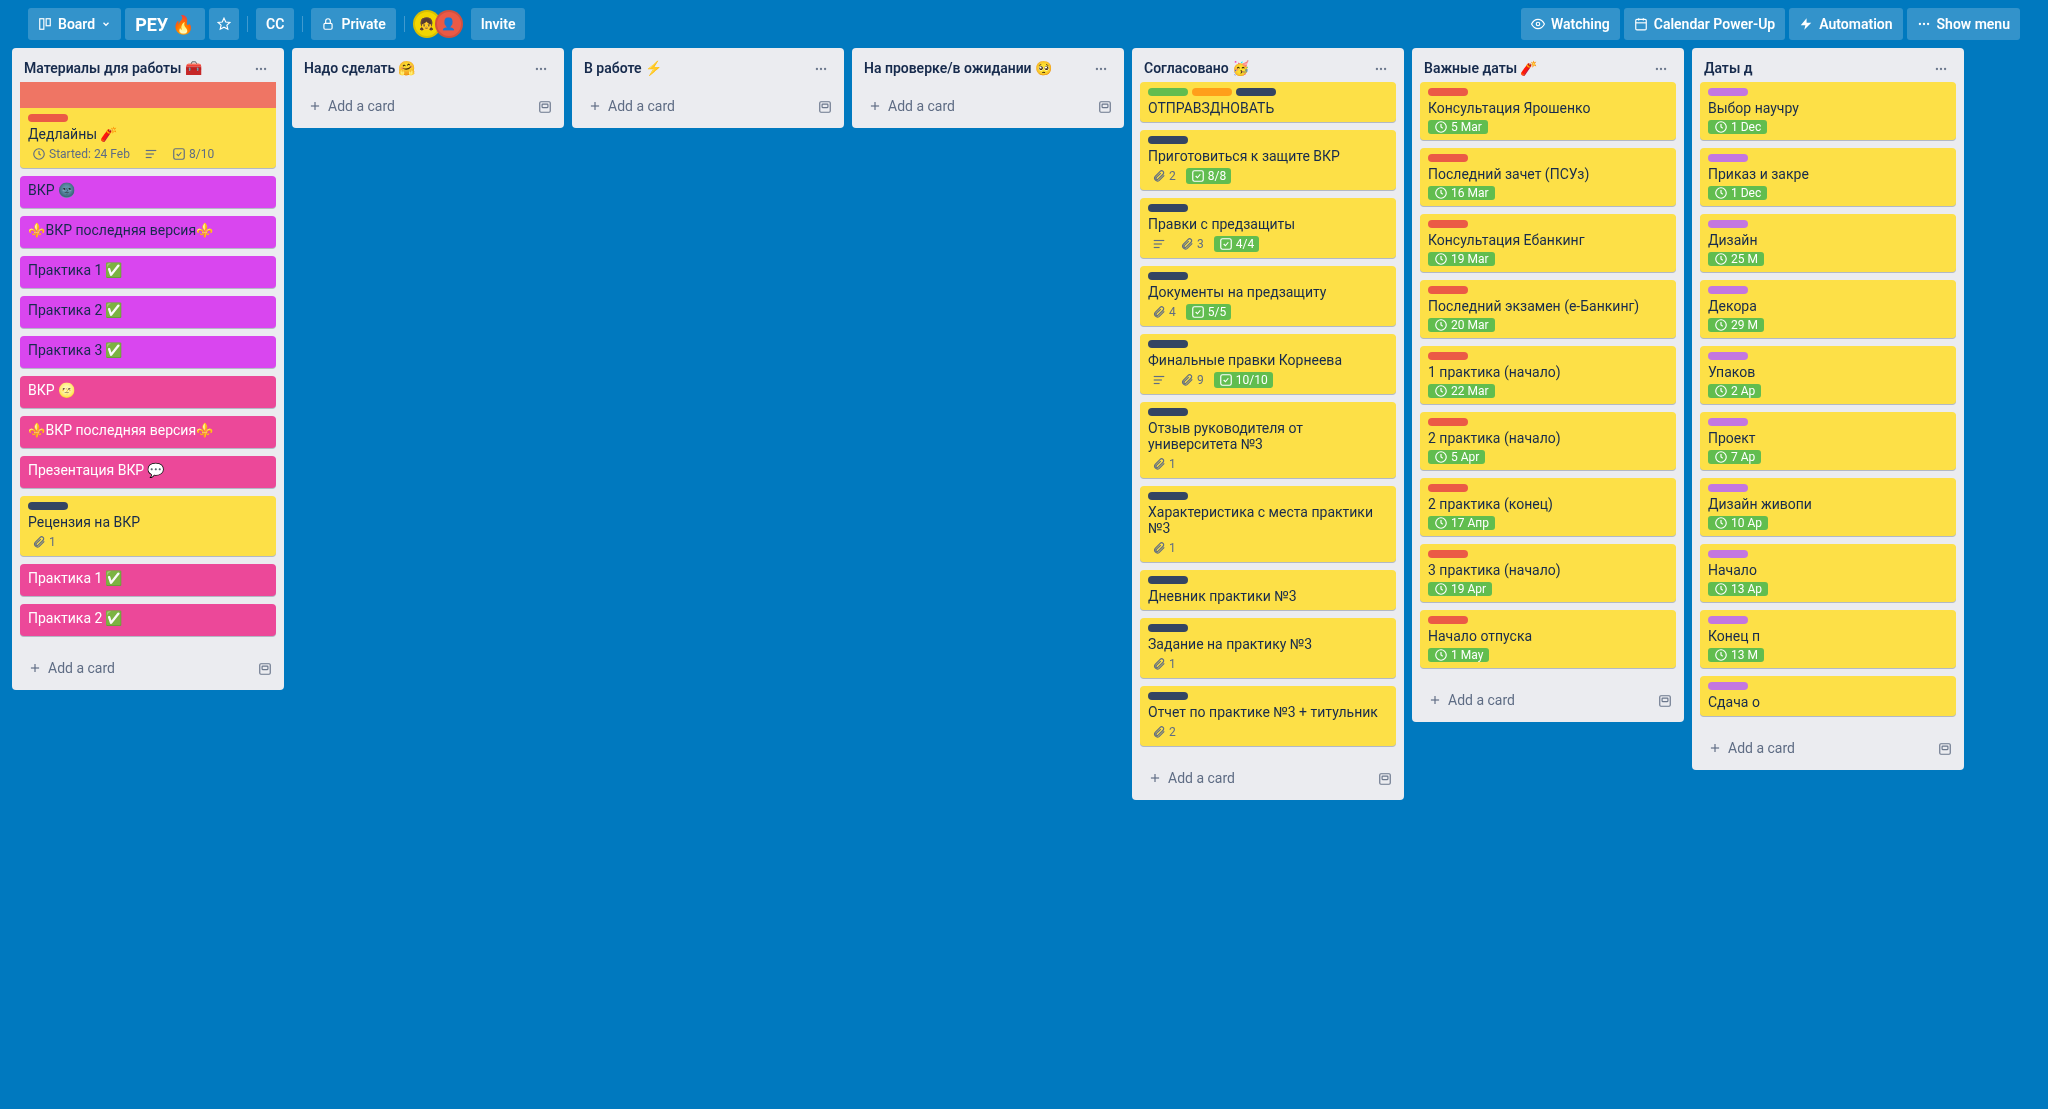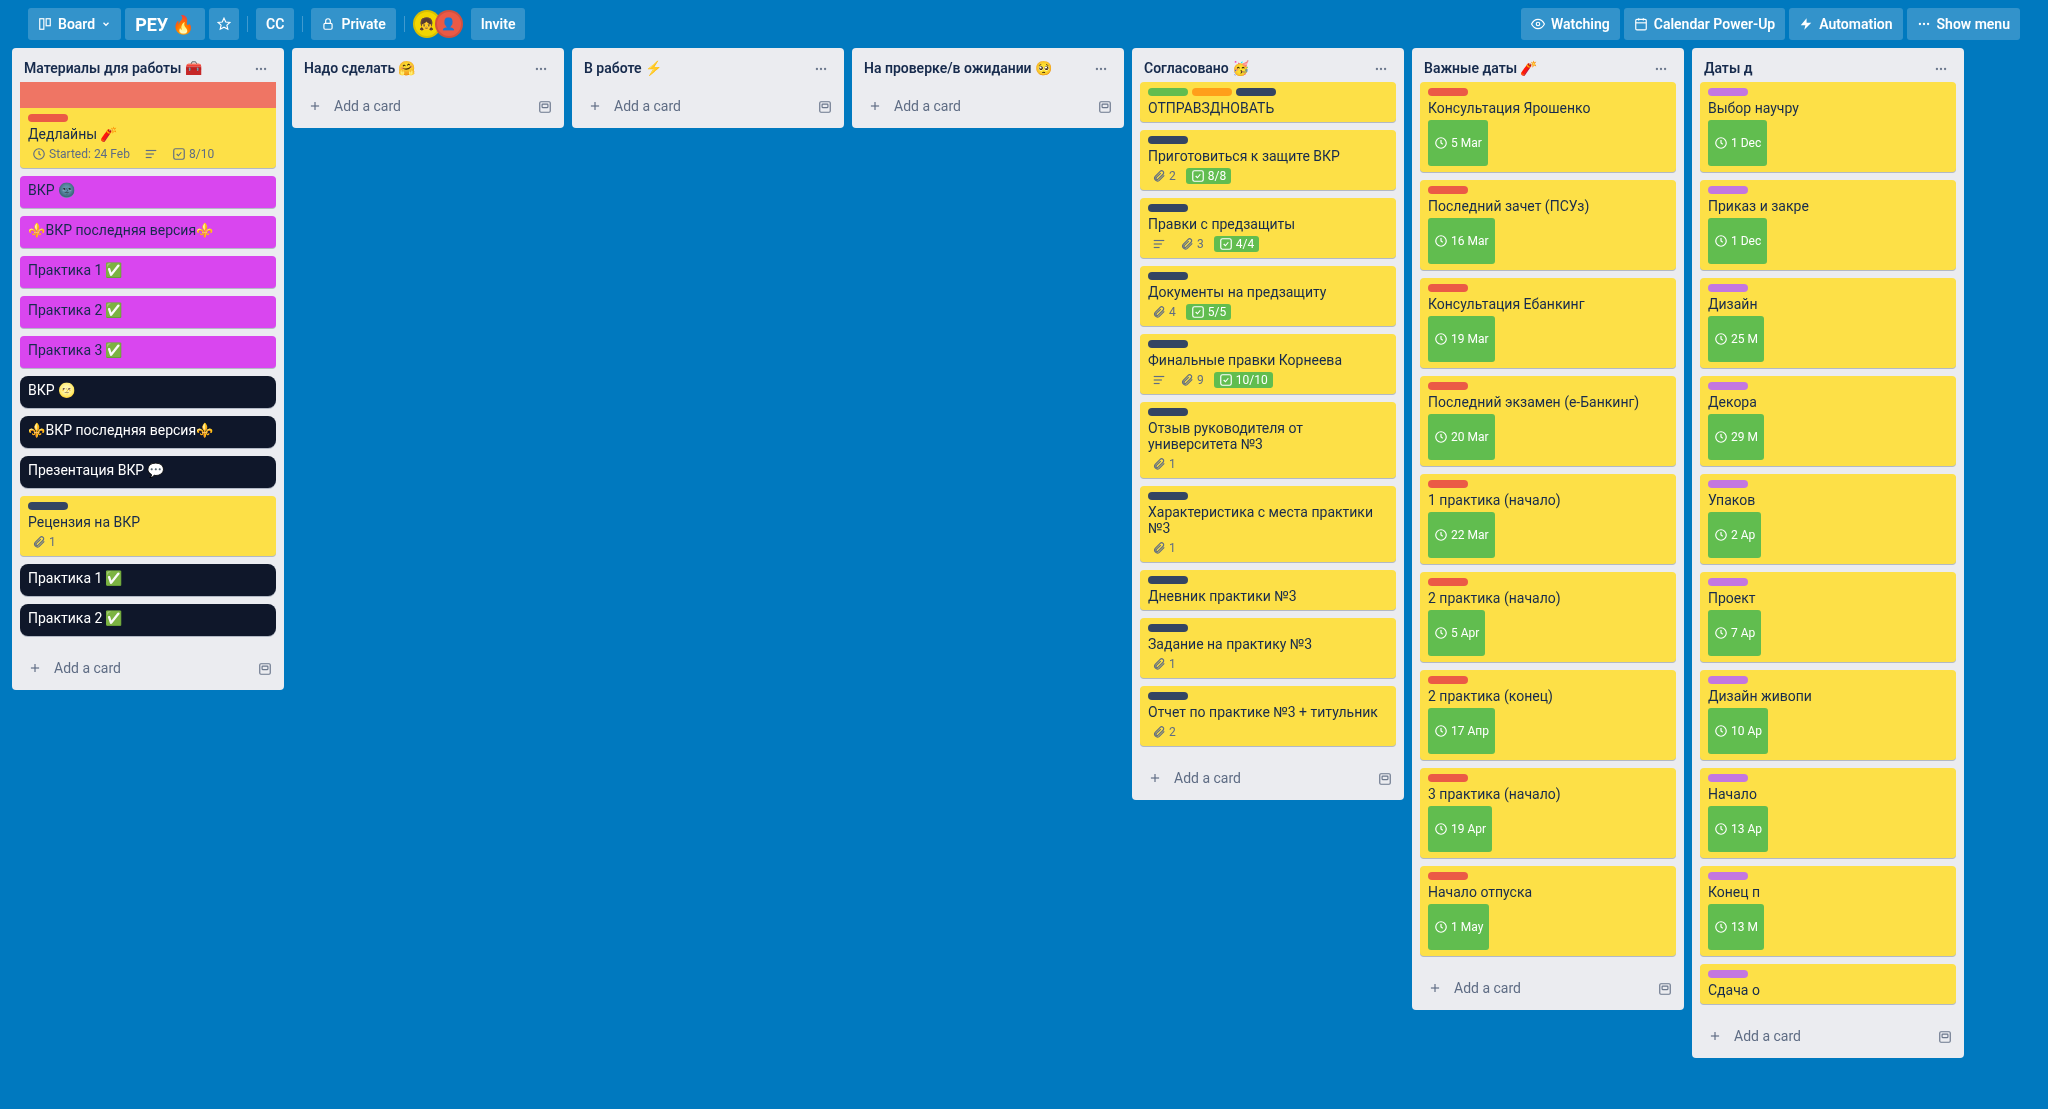--- a/index.html
+++ b/index.html
@@ -14,33 +14,33 @@
 .avatar:first-child{margin-left:0; background:#f2d600;}
 .spacer { flex: 1; }
 .board { display: flex; gap: 8px; padding: 0 12px 12px; overflow-x: auto; height: calc(100vh - 48px); align-items: flex-start; }
 .list { background: #ebecf0; border-radius: 4px; width: 272px; flex: 0 0 272px; max-height: 100%; display: flex; flex-direction: column; justify-content: center; }
 .list-header { padding: 10px 12px 4px; display:flex; align-items:center; justify-content:space-between;}
 .list-title { font-size: 14px; font-weight: 600; color: #172b4d; }
 .list-menu { color:#6b778c; font-size:14px; cursor:pointer; padding:2px 4px;}
 .list-cards { overflow-y: auto; padding: 0 8px; margin-bottom:2px;}
 .card { background: #fde047; border-radius: 4px; box-shadow: 0 1px 0 rgba(9,30,66,.25); margin-bottom: 8px; padding: 6px 8px 4px; font-size: 14px; color: #172b4d; cursor:pointer; position:relative; min-height:32px;}
 .card.orange { background:#d946ef; }
-.card.navy { background:#0f172a; color:white;border-radius:8px; }
+.card.navy { background:#ec4899; color:white; }
 .card.coral-cover { padding-top:0; }
 .cover-strip { height:32px; background:#ef7564; margin:-6px -8px 6px; border-radius:4px 4px 0 0;}
 .labels { display:flex; gap:4px; margin-bottom:4px; flex-wrap:wrap;}
 .label { height:8px; width:40px; border-radius:4px; display:inline-block;}
 .l-red{background:#eb5a46;} .l-green{background:#61bd4f;} .l-navy{background:#344563;} .l-orange{background:#ff9f1a;} .l-purple{background:#c377e0;}
 .card-title{ margin-bottom:2px; word-wrap:break-word;}
 .badges { display:flex; flex-wrap:wrap; gap:6px; align-items:center; font-size:12px; color:#5e6c84; padding:2px 0 2px;}
 .badge { display:inline-flex; align-items:center; gap:3px; padding:1px 4px; border-radius:3px;}
-.badge.due-green{ background:#61bd4f; color:white; padding:16px 6px;}
+.badge.due-green{ background:#61bd4f; color:white; padding:0 6px;}
 .badge.check-green{ background:#61bd4f; color:white; padding:1px 5px;}
 .list-footer { padding: 8px 8px; display:flex; align-items:center; gap:6px;}
-.add-card-btn { flex:1; text-align:left; background:none; border:none; color:#5e6c84; font-size:14px; padding:6px 8px; border-radius:3px; cursor:pointer; display:flex; align-items:center; gap:12px;}
+.add-card-btn { flex:1; text-align:left; background:none; border:none; color:#5e6c84; font-size:14px; padding:6px 8px; border-radius:3px; cursor:pointer; display:flex; align-items:center; gap:6px;}
 .template-btn{ background:none; border:none; color:#6b778c; cursor:pointer; padding:4px;}
 .ico{width:14px;height:14px;display:inline-block;vertical-align:middle;}
 .chev{width:10px;height:10px;}
 svg{display:block;}
 </style>
 </head>
 <body>
 
 <div class="board-header">
   <button class="hdr-btn">

